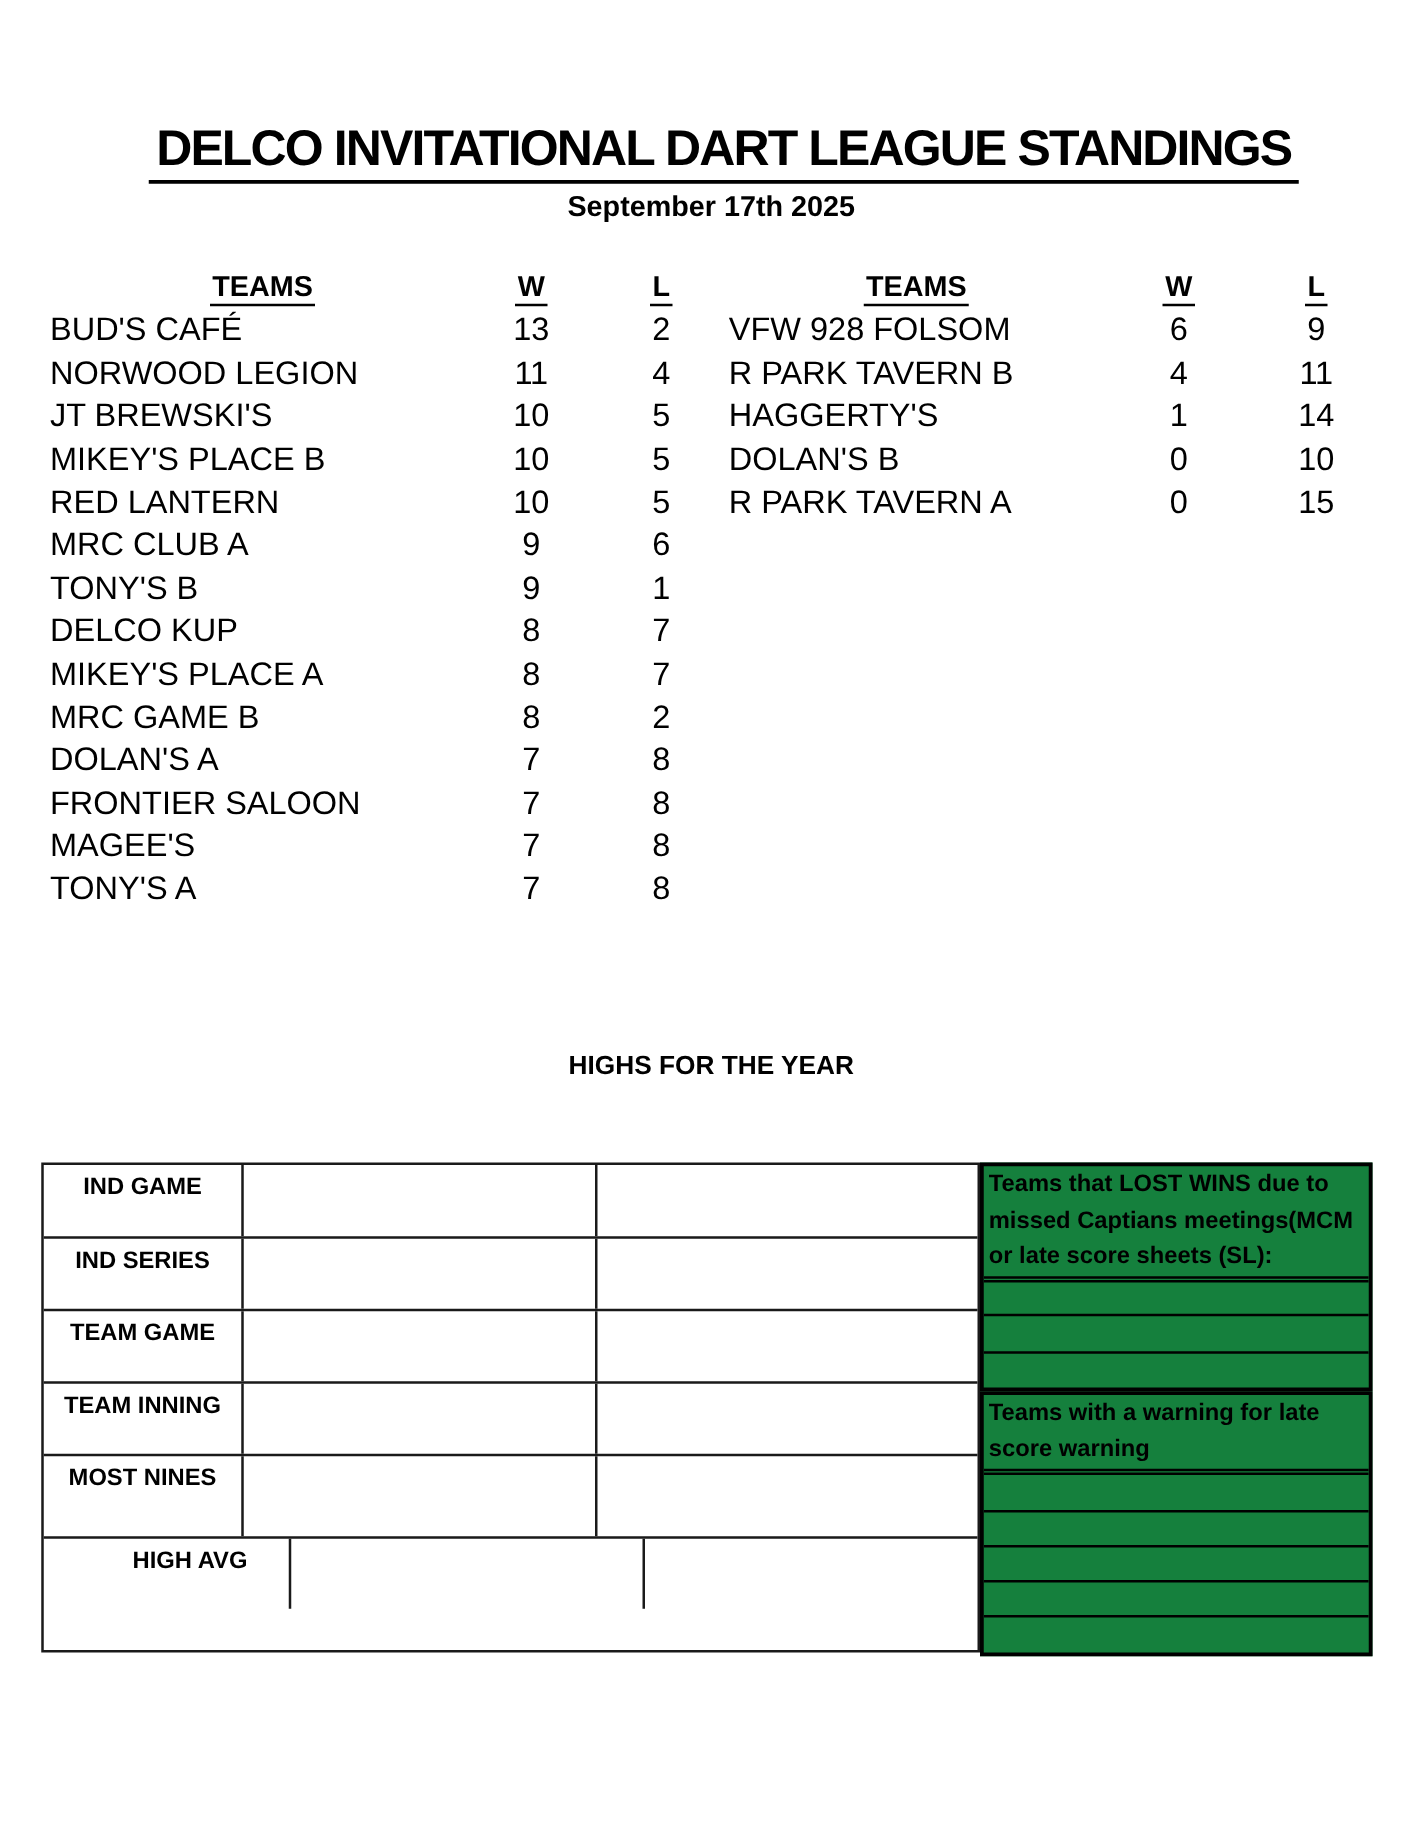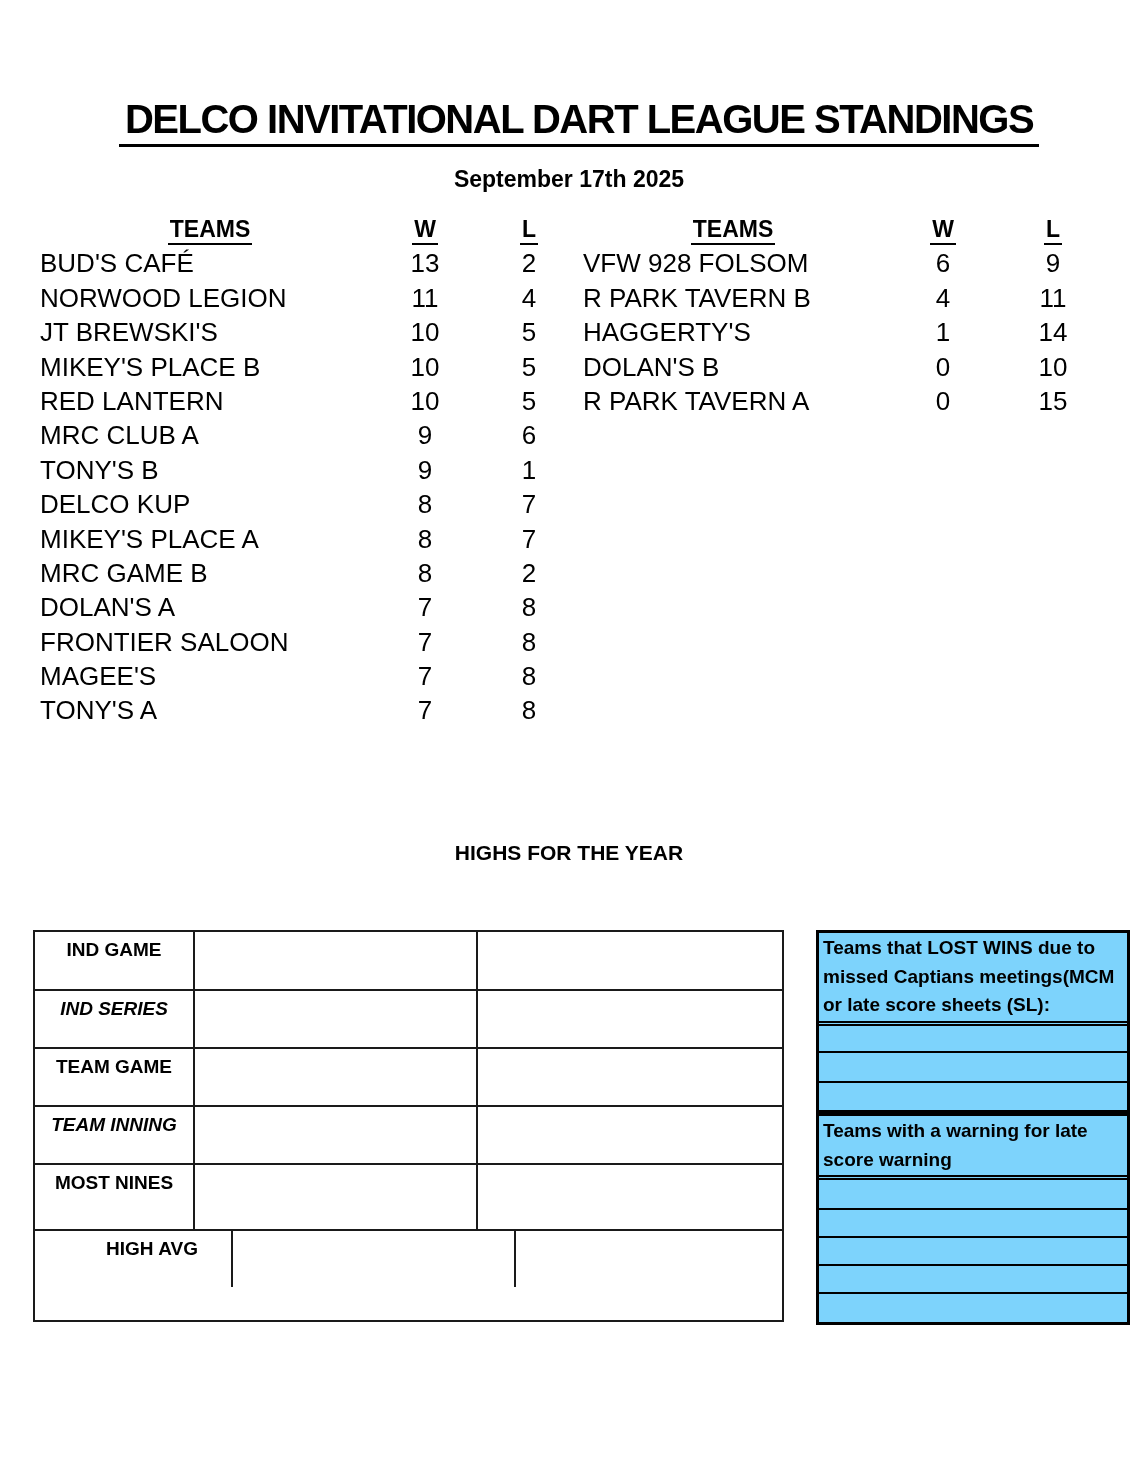--- a/index.html
+++ b/index.html
@@ -3,21 +3,21 @@
 <meta charset="utf-8">
 <style>
   html,body{margin:0;padding:0;background:#fff;}
   .page{position:relative;width:1138px;height:1474px;background:#ffffff;
         font-family:"Liberation Sans",sans-serif;color:#000;overflow:hidden;}
 
   
   .title{position:absolute;top:96px;left:0;width:100%;text-align:center;}
   .title .title-text{display:inline-block;font-size:40px;font-weight:bold;letter-spacing:-1.5px;
         line-height:46px;border-bottom:3px solid #000;padding:0 6px 2px 6px;margin-left:20px;}
-  .subtitle{position:absolute;top:164px;left:0;width:100%;text-align:center;
+  .subtitle{position:absolute;top:150px;left:0;width:100%;text-align:center;
         font-size:23px;font-weight:bold;line-height:30px;}
 
   
   .sgrid{position:absolute;display:grid;font-size:26px;}
   .sgrid>div{height:34.4px;line-height:34.4px;white-space:nowrap;}
   .sgrid.leftside{left:40px;top:212px;grid-template-columns:340px 90px 104px;}
   .sgrid.rightside{left:583px;top:212px;grid-template-columns:300px 120px 100px;}
   .sgrid .hdr{font-size:23px;font-weight:bold;text-align:center;}
   .sgrid .hdr span{display:inline-block;border-bottom:2px solid #000;line-height:27px;padding:0 2px 0 2px;}
   .sgrid .num{text-align:center;}
@@ -26,28 +26,28 @@
   
   .heading2{position:absolute;top:838px;left:0;width:100%;text-align:center;
         font-size:21px;font-weight:bold;line-height:30px;}
 
   
   .hgrid{position:absolute;left:33px;top:930px;width:751px;height:392px;
         border:2px solid #1a1a1a;box-sizing:border-box;}
   .hrow{display:grid;grid-template-columns:160px 283px 1fr;box-sizing:border-box;
         border-bottom:2px solid #1a1a1a;text-align:center;}
   .hrow.last{border-bottom:none;margin-left:38px;}
-  .r0{height:59px;}.r1{height:58px;font-style:italic;}.r2{height:58px;}.r3{height:58px;font-style:italic;}.r4{height:66px;}.r5{height:56px;}
+  .r0{height:59px;}.r1{height:58px;}.r2{height:58px;}.r3{height:58px;}.r4{height:66px;}.r5{height:56px;}
   .hcell{border-right:2px solid #1a1a1a;box-sizing:border-box;padding:5px 6px;
         font-size:19px;font-weight:bold;line-height:25px;white-space:nowrap;overflow:hidden;}
   .hcell.end{border-right:none;}
 
   
-  .pbox{position:absolute;left:816px;width:314px;border:3px solid #000;
-        box-sizing:border-box;overflow:hidden;background:#7dd3fc;}
+  .pbox{position:absolute;left:784px;width:314px;border:3px solid #000;
+        box-sizing:border-box;overflow:hidden;background:#15803d;}
   .pbox1{top:930px;height:183px;}
   .pbox2{top:1113px;height:212px;}
   .phead{font-size:19px;font-weight:bold;line-height:28.5px;padding:1px 4px;
         border-bottom:5px double #000;}
   .phead div{white-space:nowrap;overflow:hidden;}
   .prow{border-bottom:2px solid #000;box-sizing:border-box;}
   .prow.last{border-bottom:none;}
   .p25{height:27px;}.p28{height:30px;}.p26{height:28px;}
   .q1{height:30px;}.q2{height:28px;}.q3{height:28px;}.q4{height:28px;}.q5{height:30px;}
 </style>

